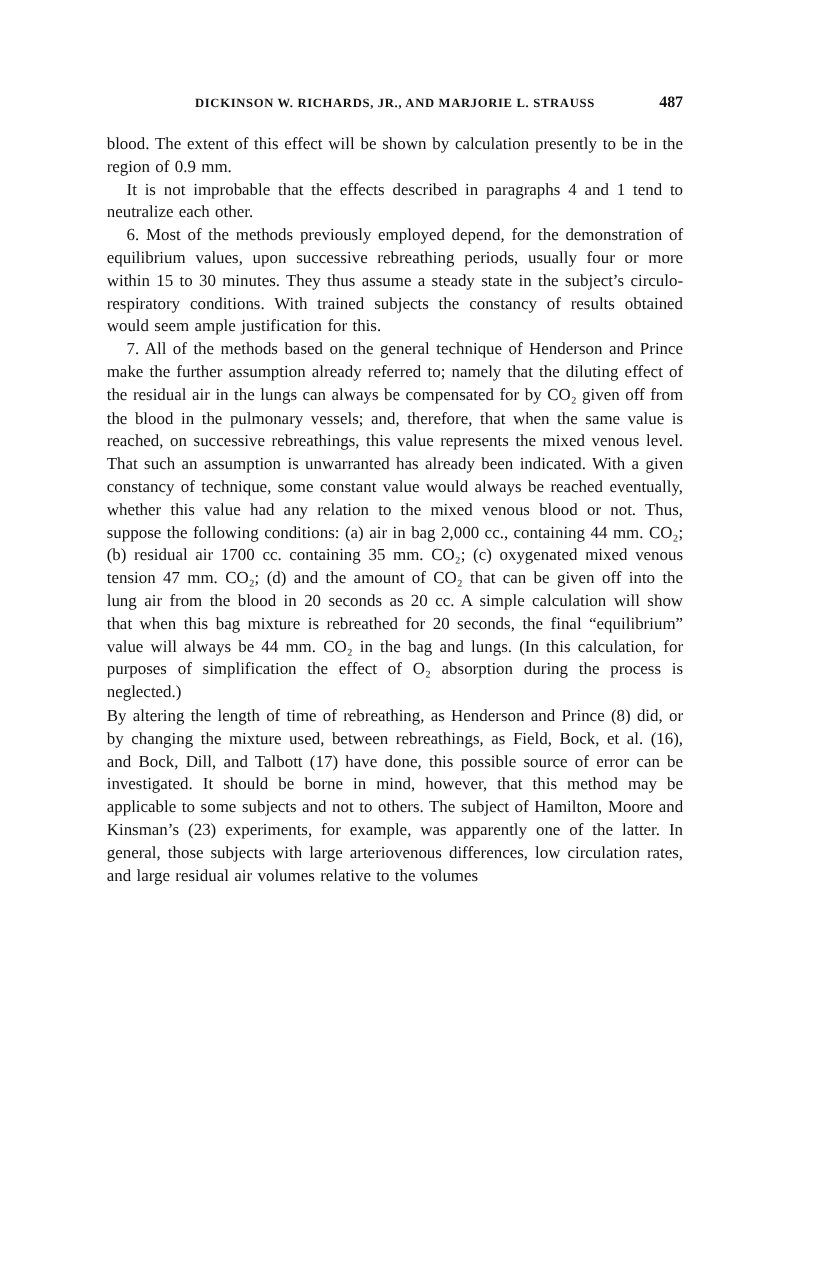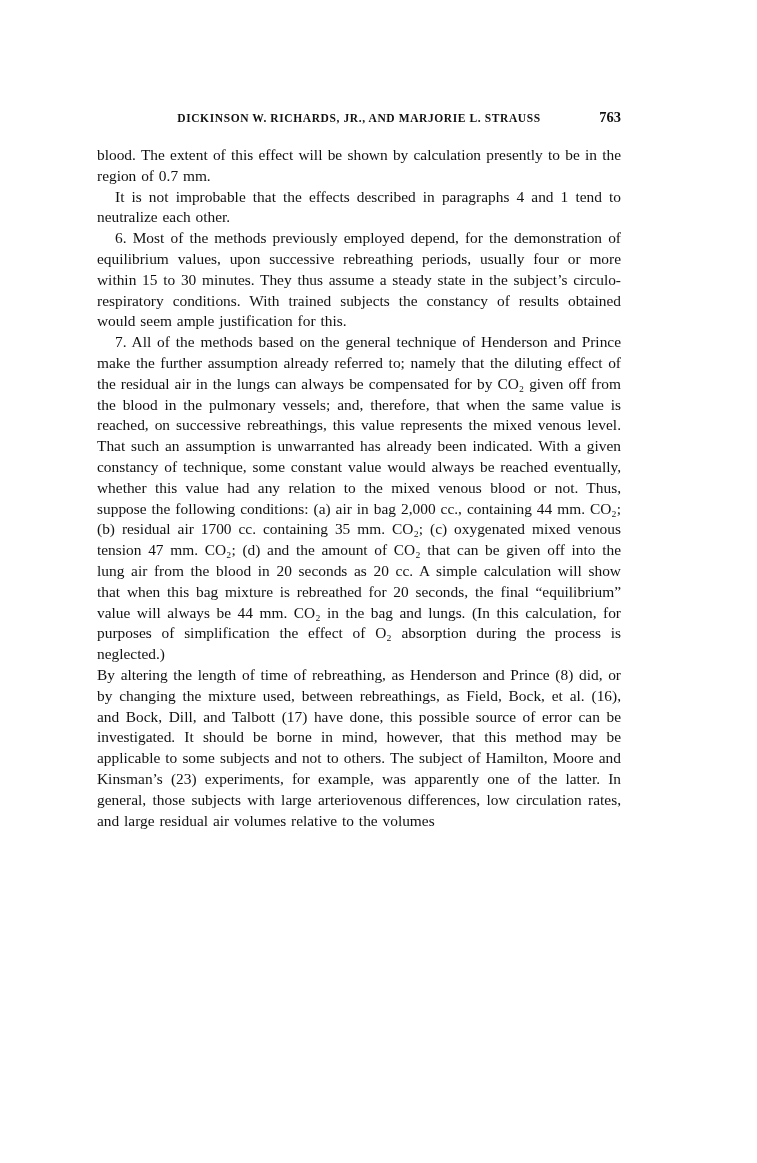--- a/index.html
+++ b/index.html
@@ -11,21 +11,21 @@
     height: 1163px;
     background: #ffffff;
     color: #111111;
     font-family: "Liberation Serif", "DejaVu Serif", serif;
     overflow: hidden;
   }
   .page {
     box-sizing: border-box;
     width: 757px;
     height: 1163px;
-    padding: 112px 136px 0 97px;
+    padding: 88px 136px 0 97px;
     background: #ffffff;
   }
   .running-head {
     position: relative;
     width: 100%;
     display: flex;
     justify-content: center;
     align-items: baseline;
     font-weight: bold;
     font-size: 11.5px;
@@ -54,24 +54,24 @@
     text-indent: 18px;
   }
 </style>
 </head>
 <body>
 
 <div class="page">
 
   <header class="running-head">
     <span class="authors">DICKINSON W. RICHARDS, JR., AND MARJORIE L. STRAUSS</span>
-    <span class="page-number">763</span>
+    <span class="page-number">487</span>
   </header>
 
   <main class="body-text">
-    <p class="para">blood.  The extent of this effect will be shown by calculation presently to be in the region of 0.7 mm.</p>
+    <p class="para">blood.  The extent of this effect will be shown by calculation presently to be in the region of 0.9 mm.</p>
     <p class="para indent">It is not improbable that the effects described in paragraphs 4 and 1 tend to neutralize each other.</p>
     <p class="para indent">6. Most of the methods previously employed depend, for the demonstration of equilibrium values, upon successive rebreathing periods, usually four or more within 15 to 30 minutes.  They thus assume a steady state in the subject’s circulo-respiratory conditions.  With trained subjects the constancy of results obtained would seem ample justification for this.</p>
     <p class="para indent">7. All of the methods based on the general technique of Henderson and Prince make the further assumption already referred to; namely that the diluting effect of the residual air in the lungs can always be compensated for by CO₂ given off from the blood in the pulmonary vessels; and, therefore, that when the same value is reached, on successive rebreathings, this value represents the mixed venous level.  That such an assumption is unwarranted has already been indicated.  With a given constancy of technique, some constant value would always be reached eventually, whether this value had any relation to the mixed venous blood or not.  Thus, suppose the following conditions: (a) air in bag 2,000 cc., containing 44 mm. CO₂; (b) residual air 1700 cc. containing 35 mm. CO₂; (c) oxygenated mixed venous tension 47 mm. CO₂; (d) and the amount of CO₂ that can be given off into the lung air from the blood in 20 seconds as 20 cc.  A simple calculation will show that when this bag mixture is rebreathed for 20 seconds, the final “equilibrium” value will always be 44 mm. CO₂ in the bag and lungs.  (In this calculation, for purposes of simplification the effect of O₂ absorption during the process is neglected.)</p>
     <p class="para">By altering the length of time of rebreathing, as Henderson and Prince (8) did, or by changing the mixture used, between rebreathings, as Field, Bock, et al. (16), and Bock, Dill, and Talbott (17) have done, this possible source of error can be investigated.  It should be borne in mind, however, that this method may be applicable to some subjects and not to others.  The subject of Hamilton, Moore and Kinsman’s (23) experiments, for example, was apparently one of the latter.  In general, those subjects with large arteriovenous differences, low circulation rates, and large residual air volumes relative to the volumes</p>
   </main>
 
 </div>
 
 </body></html>

